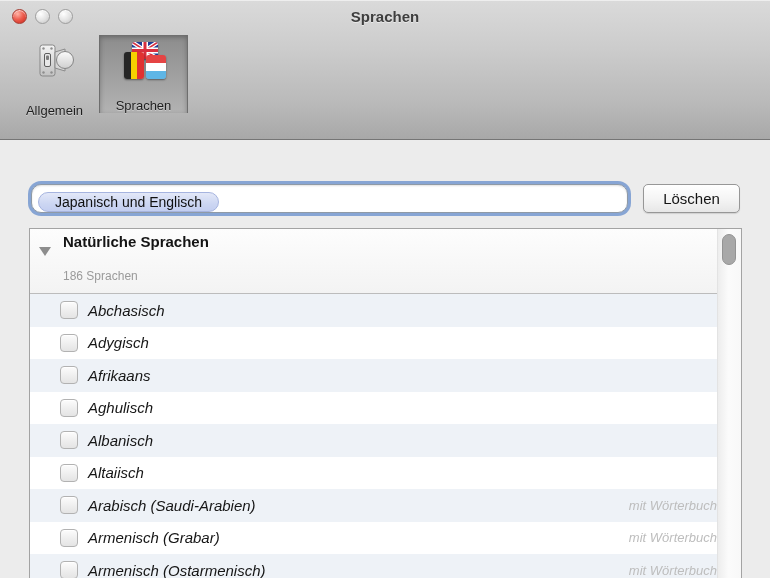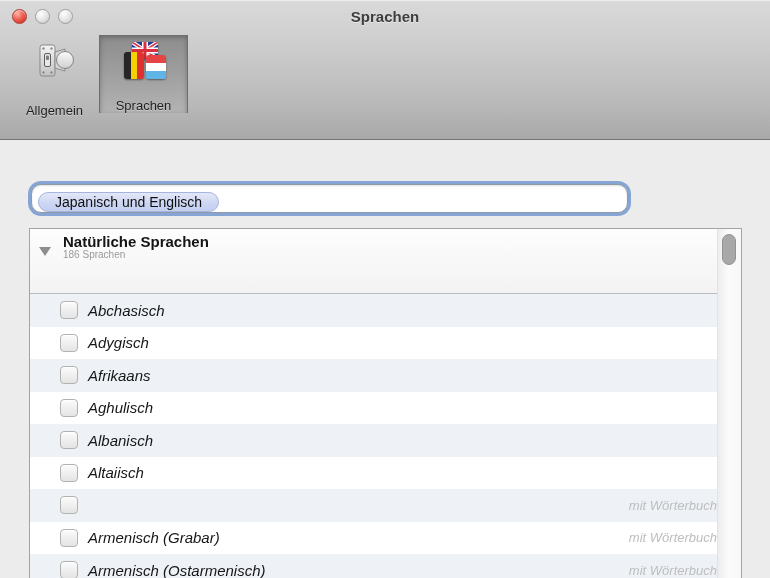--- a/index.html
+++ b/index.html
@@ -103,21 +103,21 @@
     position:relative; height:65px; width:100%;
     background:linear-gradient(180deg, #fdfdfd 0%, #f3f3f3 100%);
     border-bottom:1px solid #bcbcbc;
   }
   .disclosure {
     position:absolute; left:9px; top:18px; width:0; height:0;
     border-left:6px solid transparent; border-right:6px solid transparent;
     border-top:9px solid #8d8d8d;
   }
   .group-title { position:absolute; left:33px; top:4px; font-size:15px; font-weight:bold; color:#141414; }
-  .group-sub   { position:absolute; left:33px; top:20px; font-size:10px; color:#9a9a9a; }
+  .group-sub   { position:absolute; left:33px; top:40px; font-size:12px; color:#9a9a9a; }
 
   .rows {}
   .row {
     height:32.5px; display:flex; align-items:center; padding-left:30px;
     background:#ffffff;
     font-style:italic;
   }
   .row.alt { background:#eef2f7; }
   .checkbox {
     flex:0 0 auto; width:18px; height:18px; border-radius:4px;
@@ -200,20 +200,21 @@
         <div class="tb-label">Sprachen</div>
       </div>
     </div>
   </div>
 
 
   <div class="tokenfield">
     <span class="token">Japanisch und Englisch</span>
   </div>
 
+  <button class="clear-btn">Löschen</button>
 
   <div class="list">
     <div class="group-header">
       <span class="disclosure"></span>
       <span class="group-title">Natürliche Sprachen</span>
       <span class="group-sub">186 Sprachen</span>
     </div>
 
     <div class="rows">
       <div class="row alt">
@@ -241,20 +242,21 @@
         <span class="row-label">Albanisch</span>
         <span class="row-note"></span>
       </div>
       <div class="row">
         <span class="checkbox"></span>
         <span class="row-label">Altaiisch</span>
         <span class="row-note"></span>
       </div>
       <div class="row alt">
         <span class="checkbox"></span>
+        <span class="row-label">Arabisch (Saudi-Arabien)</span>
         <span class="row-note">mit Wörterbuch</span>
       </div>
       <div class="row">
         <span class="checkbox"></span>
         <span class="row-label">Armenisch (Grabar)</span>
         <span class="row-note">mit Wörterbuch</span>
       </div>
       <div class="row alt">
         <span class="checkbox"></span>
         <span class="row-label">Armenisch (Ostarmenisch)</span>

